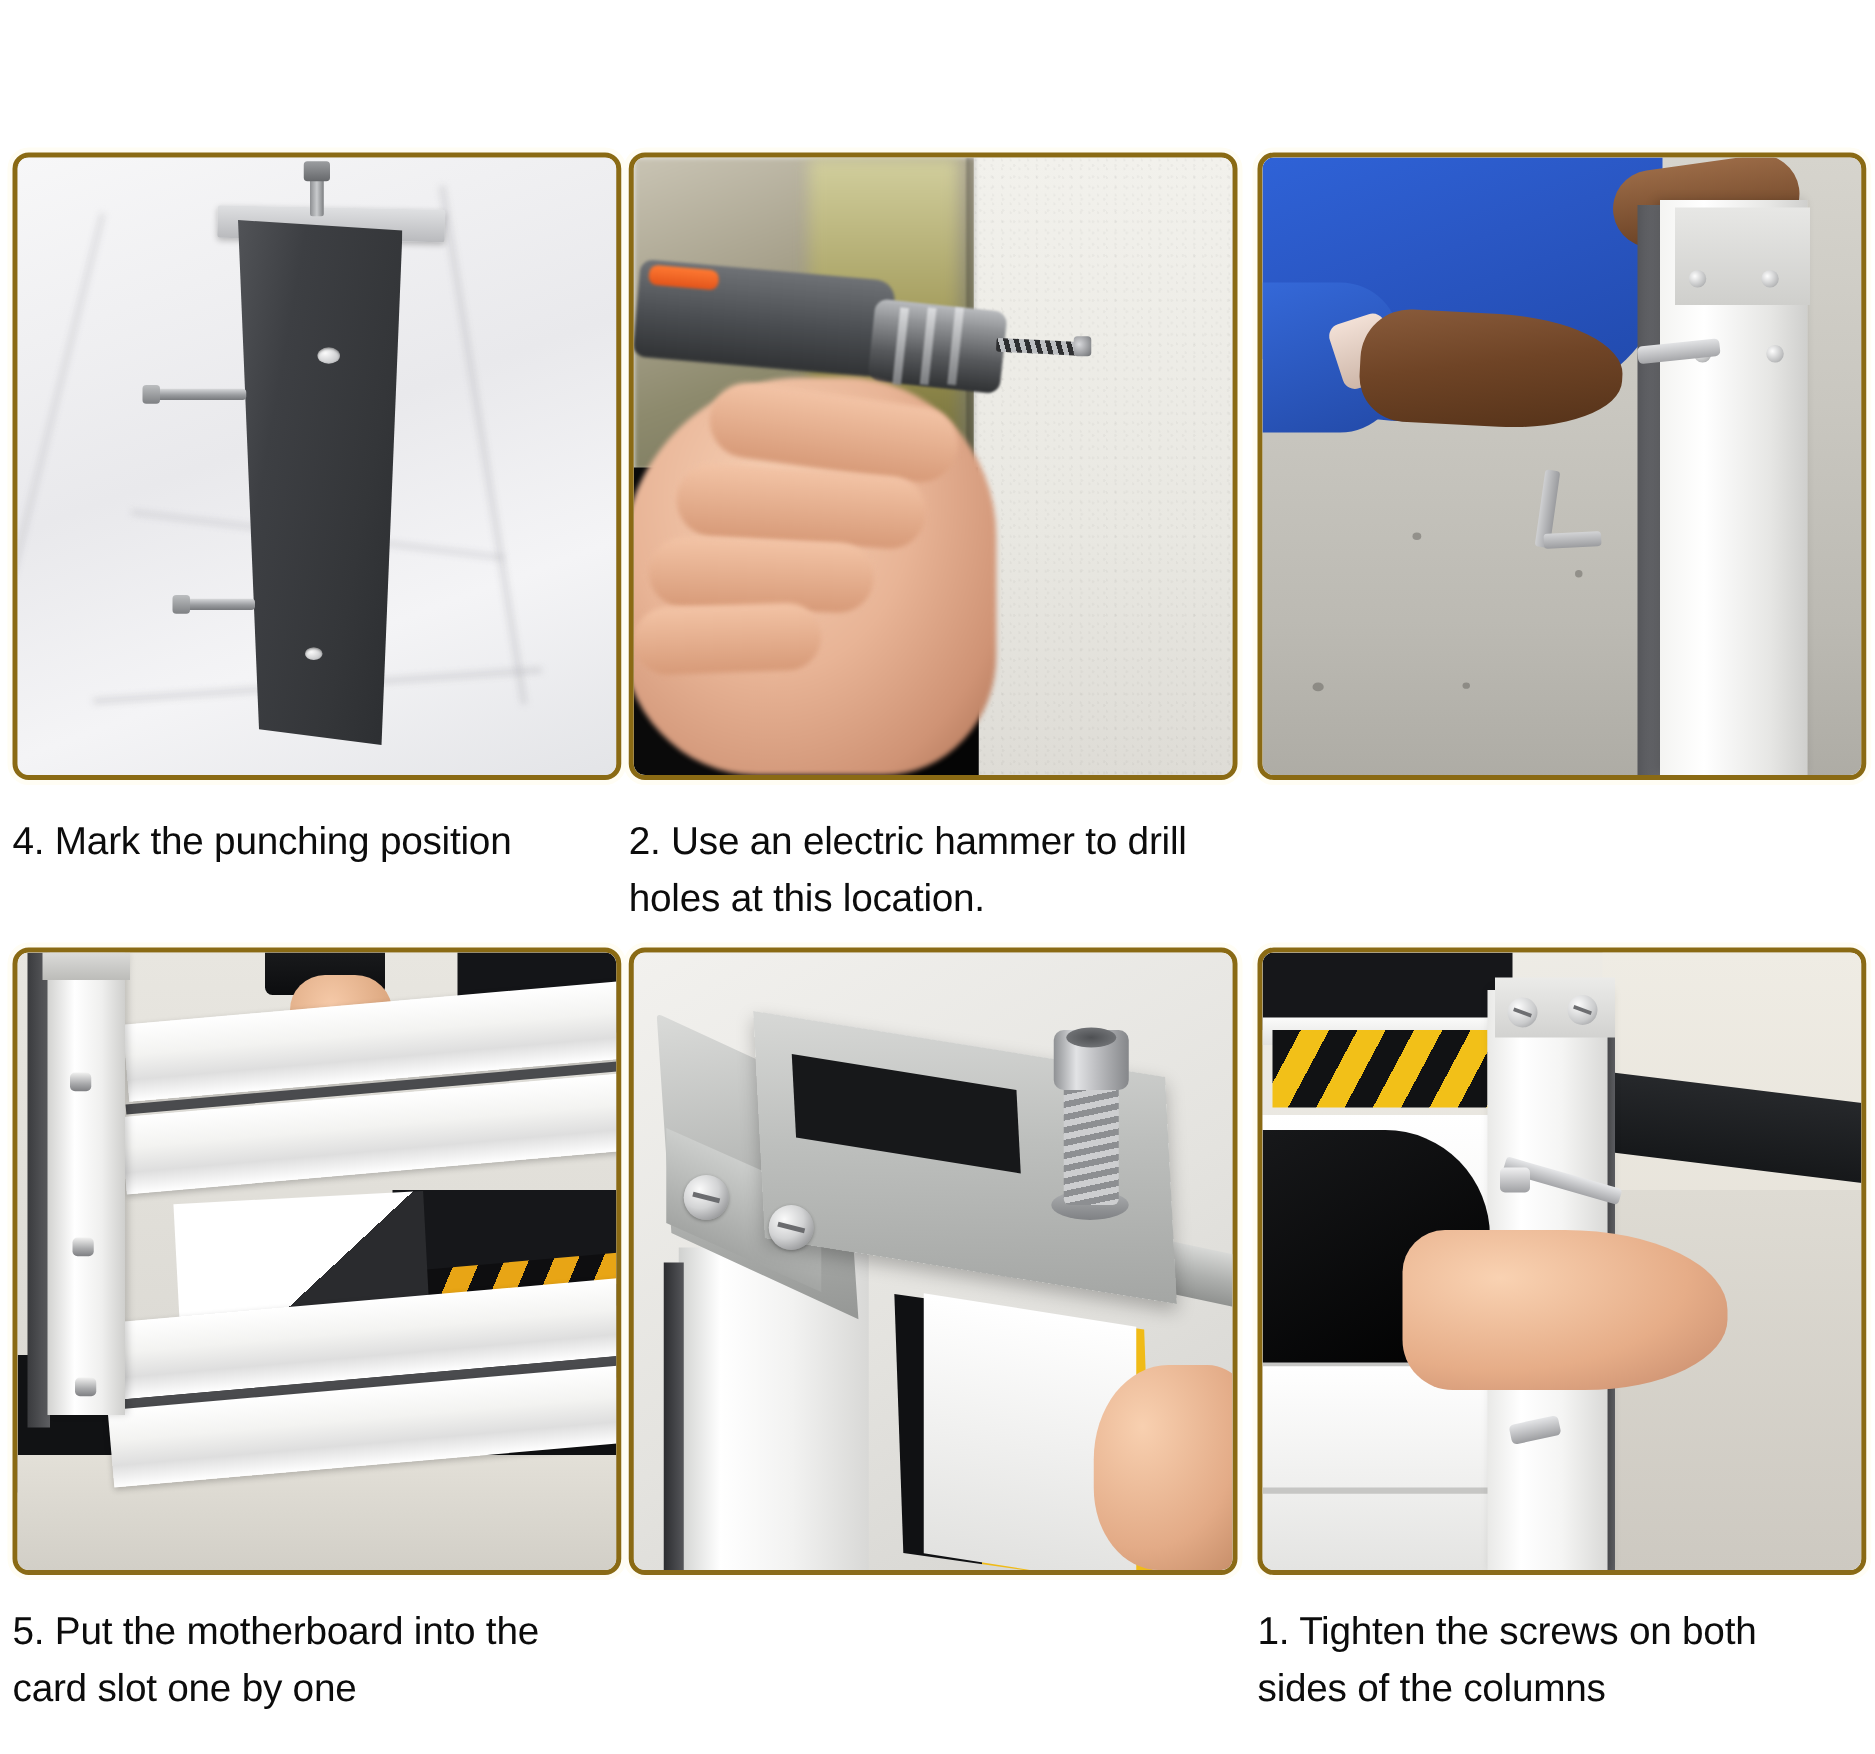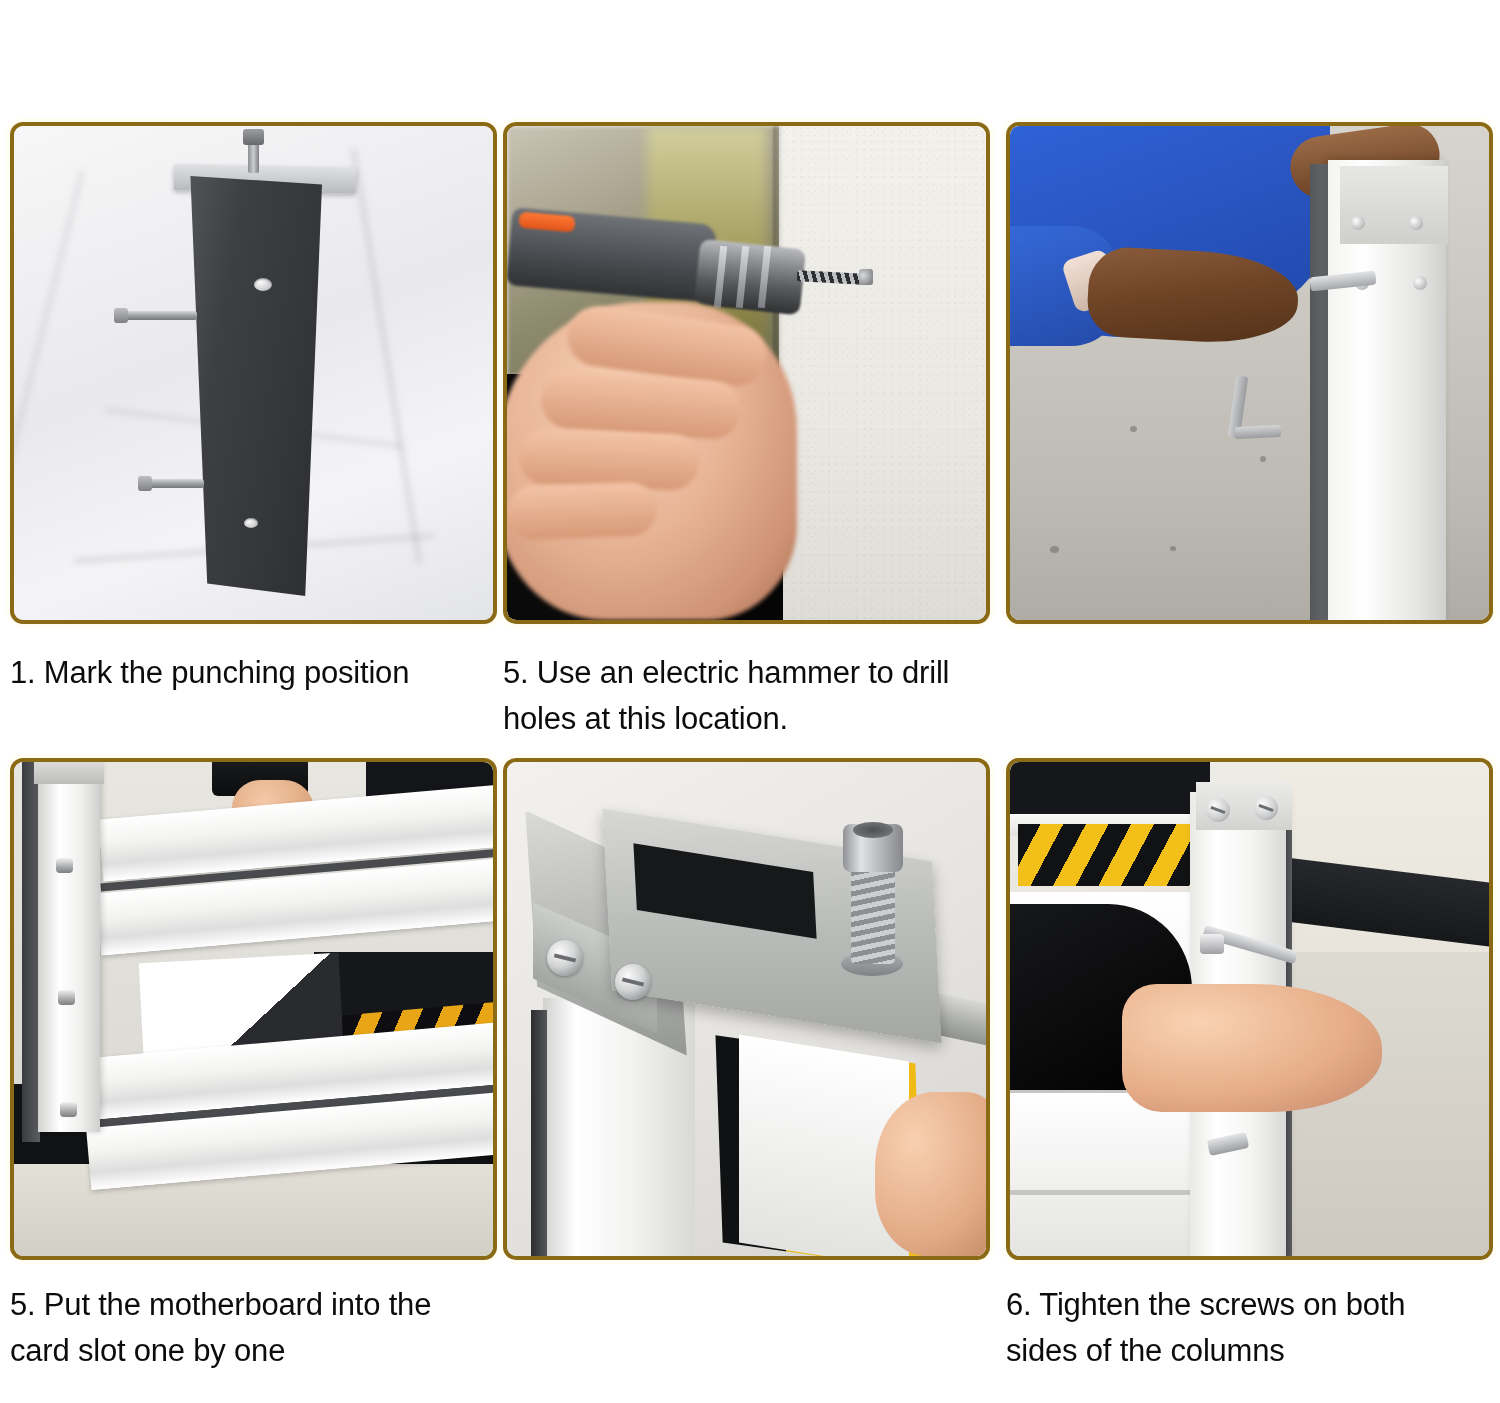--- a/index.html
+++ b/index.html
@@ -477,21 +477,21 @@
           <div class="p1-top-bolt"></div>
           <div class="p1-top-nut"></div>
           <div class="p1-hole h1"></div>
           <div class="p1-hole h2"></div>
           <div class="p1-stud s1"></div>
           <div class="p1-stud-cap c1"></div>
           <div class="p1-stud s2"></div>
           <div class="p1-stud-cap c2"></div>
         </div>
       </div>
-      <div class="caption">1. Mark the punching position</div>
+      <div class="caption">4. Mark the punching position</div>
     </div>
 
     <div class="cell">
       <div class="photo">
         <div class="inner">
           <div class="p2-room"></div>
           <div class="p2-room-b"></div>
           <div class="p2-wall"></div>
           <div class="p2-wall-edge"></div>
           <div class="p2-dark"></div>
@@ -504,21 +504,21 @@
           <div class="p2-chuck-ring" style="left:254px;"></div>
           <div class="p2-bit"></div>
           <div class="p2-bit-tip"></div>
           <div class="p2-hand"></div>
           <div class="p2-finger f1"></div>
           <div class="p2-finger f2"></div>
           <div class="p2-finger f3"></div>
           <div class="p2-finger f4"></div>
         </div>
       </div>
-      <div class="caption">5. Use an electric hammer to drill holes at this location.</div>
+      <div class="caption">2. Use an electric hammer to drill holes at this location.</div>
     </div>
 
     <div class="cell">
       <div class="photo">
         <div class="inner">
           <div class="p3-floor"></div>
           <div class="p3-floor-spec" style="left:120px;top:300px;width:7px;height:6px;"></div>
           <div class="p3-floor-spec" style="left:40px;top:420px;width:9px;height:7px;"></div>
           <div class="p3-floor-spec" style="left:160px;top:420px;width:6px;height:5px;"></div>
           <div class="p3-floor-spec" style="left:250px;top:330px;width:6px;height:6px;"></div>
@@ -613,17 +613,17 @@
           <div class="p6-col-plate"></div>
           <div class="p6-scr x1"></div>
           <div class="p6-scr x2"></div>
           <div class="p6-sleeve"></div>
           <div class="p6-hand"></div>
           <div class="p6-tool"></div>
           <div class="p6-tool-h"></div>
           <div class="p6-lowscr"></div>
         </div>
       </div>
-      <div class="caption">6. Tighten the screws on both sides of the columns</div>
+      <div class="caption">1. Tighten the screws on both sides of the columns</div>
     </div>
 
   </div>
 </div>
 
 </body></html>

